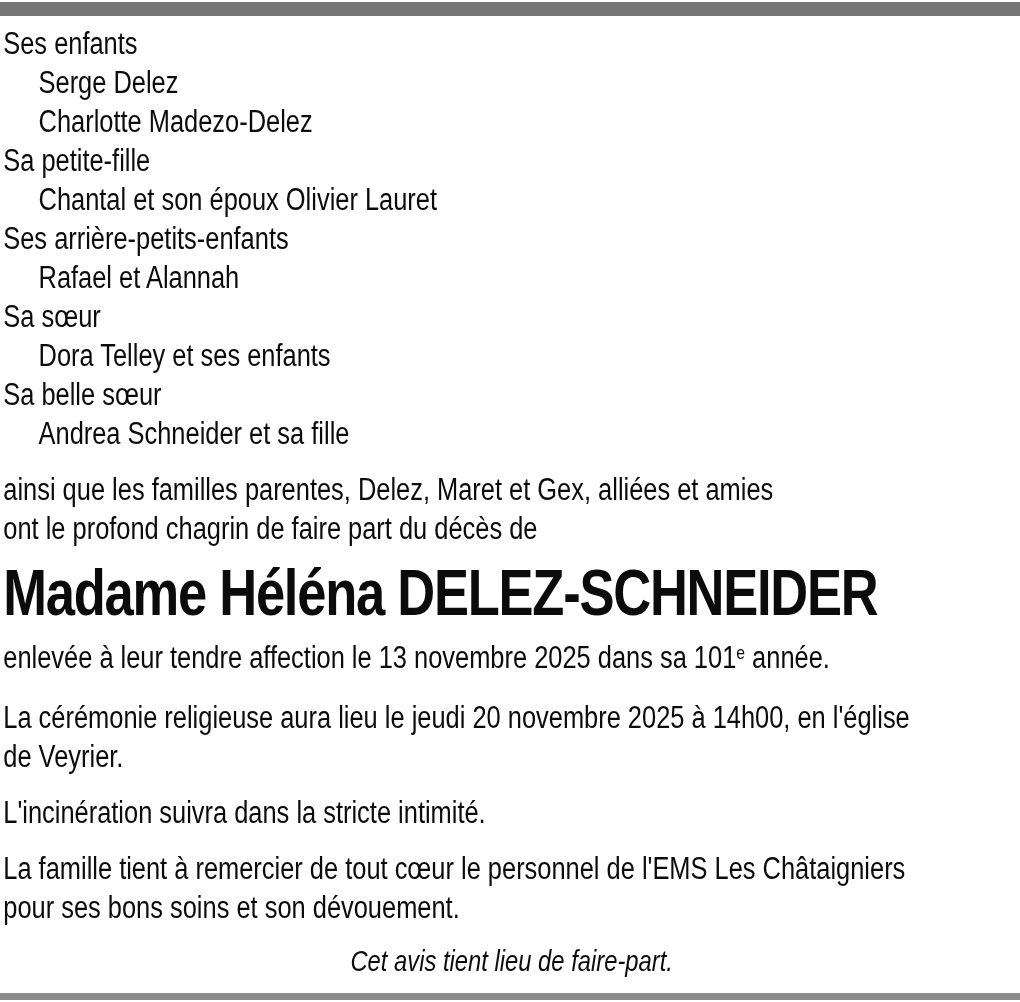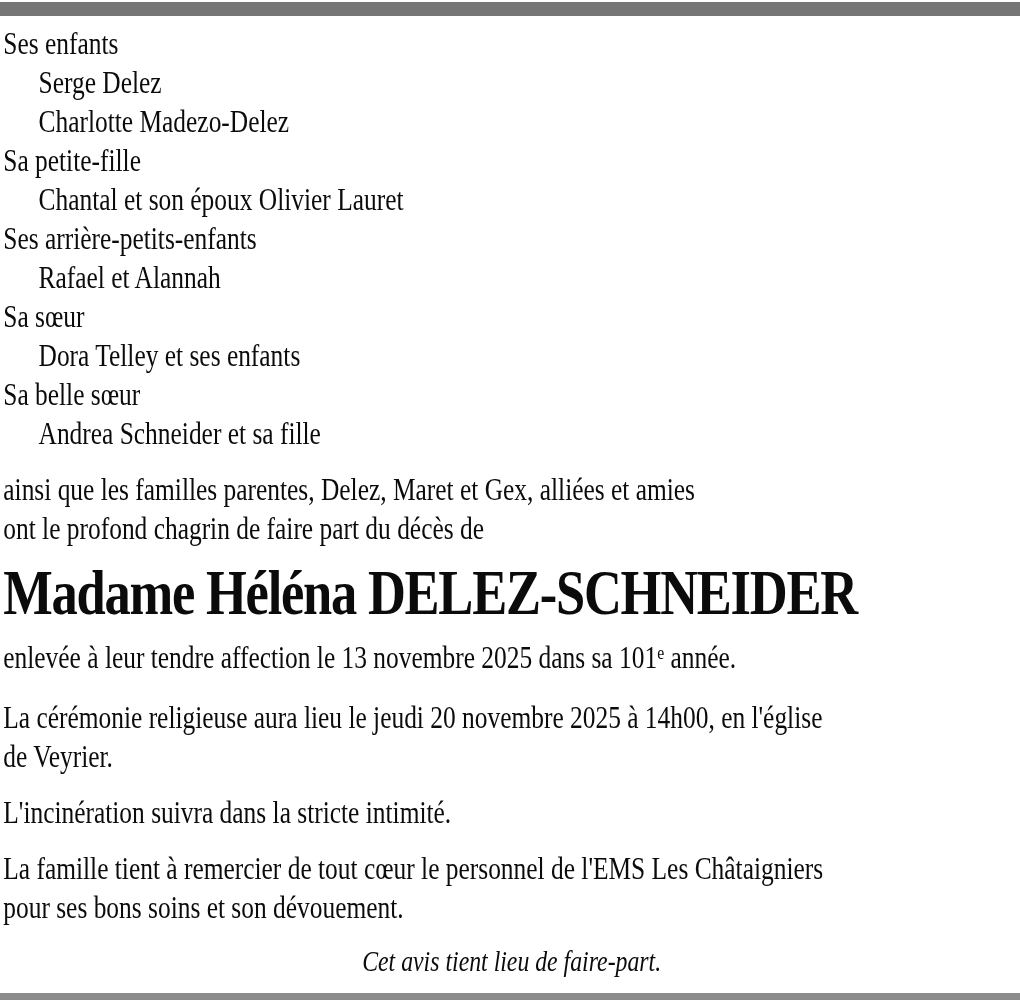--- a/index.html
+++ b/index.html
@@ -4,21 +4,21 @@
 <style>
   html, body { margin: 0; padding: 0; }
   body {
     width: 1020px; height: 1002px;
     background: #ffffff;
     overflow: hidden;
     position: relative;
     font-family: "Liberation Sans", sans-serif;
     color: #0b0b0b;
   }
-  .page { position: absolute; inset: 0; font-family: Liberation Serif, serif; }
+  .page { position: absolute; inset: 0; }
   .bar { position: absolute; left: 0; right: 0; }
   .bar-top { top: 2px; height: 14px; background: #767676; }
   .bar-bottom { bottom: 2px; height: 7px; background: #8c8c8c; }
   
   .scale-wrap {
     position: absolute; top: 0; left: 0;
     width: 1244px;
     transform: scaleX(0.82);
     transform-origin: 0 0;
     padding: 24px 0 0 4px;

